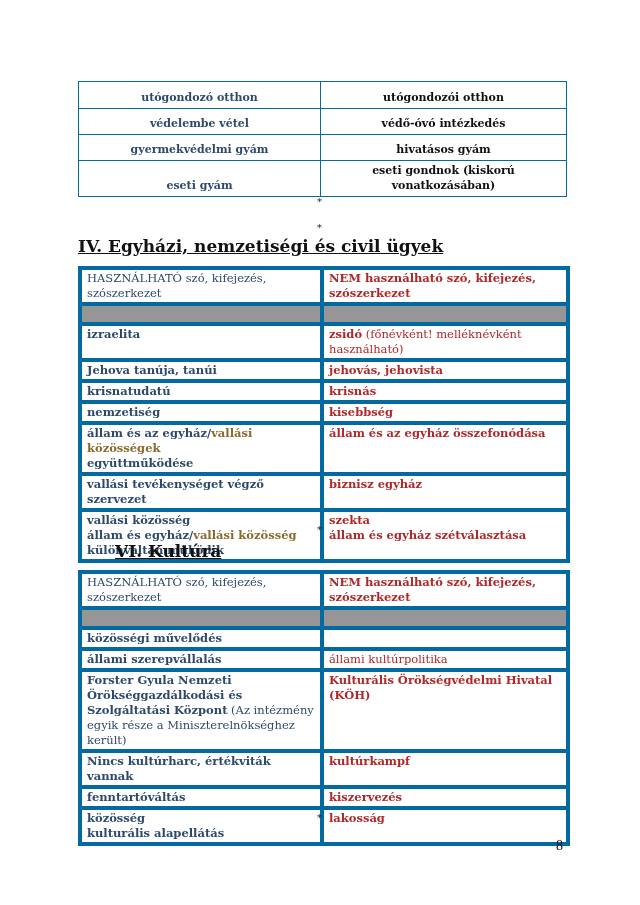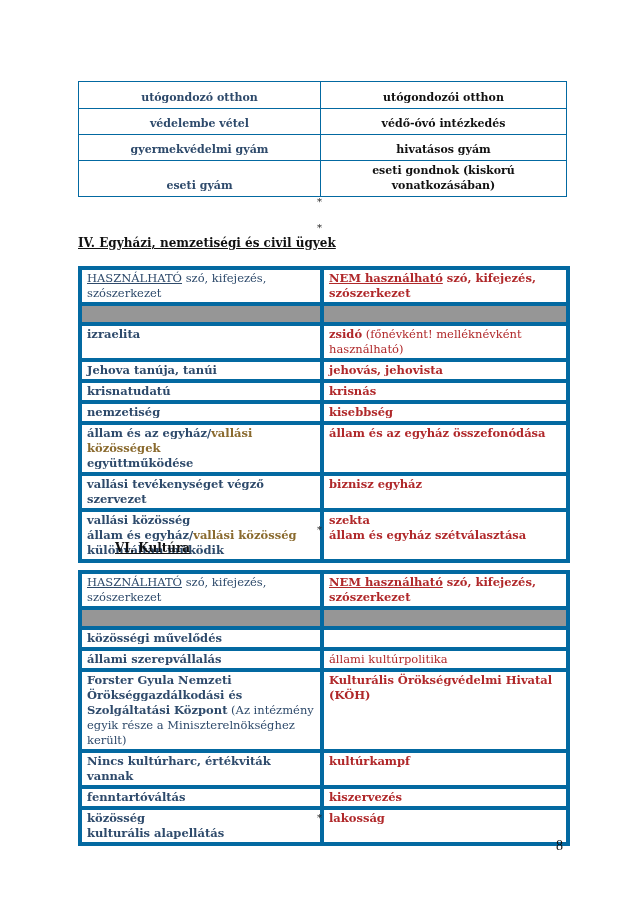--- a/index.html
+++ b/index.html
@@ -9,24 +9,24 @@
   td{border:4px solid #0369a1;vertical-align:top;padding:1px 5px;font-size:11.5px;line-height:15px;}
   col.c1{width:242px;} col.c2{width:246px;}
   .t1 td{border-width:1.5px;text-align:center;vertical-align:bottom;font-weight:bold;font-size:11px;padding:2px 4px 3px;}
   .t1 td.l{color:#2e4a6b;}
   .t1 td.r{color:#111;}
   .blue{color:#2e4a6b;font-weight:bold;}
   .red{color:#b0282a;font-weight:bold;}
   .redn{color:#b0282a;font-weight:normal;}
   .bluen{color:#2e4a6b;font-weight:normal;}
   .brown{color:#8a6a2e;font-weight:bold;}
-  .u{text-decoration:underline;}
+  .u{}
   .gray td{background:#969696;height:14px;}
   .star{position:absolute;left:317px;font-size:10px;color:#222;}
-  .heading{position:absolute;left:78px;font-size:12px;font-weight:bold;text-decoration:underline;color:#111;}
+  .heading{position:absolute;left:78px;font-size:17px;font-weight:bold;text-decoration:underline;color:#111;}
   .pagenum{position:absolute;left:556px;top:838px;font-size:14px;color:#111;font-family:"Liberation Serif",serif;}
 </style>
 </head>
 <body>
 
 <div class="page">
 
   <table class="t1" style="top:81px;">
     <colgroup>
         <col class="c1">

